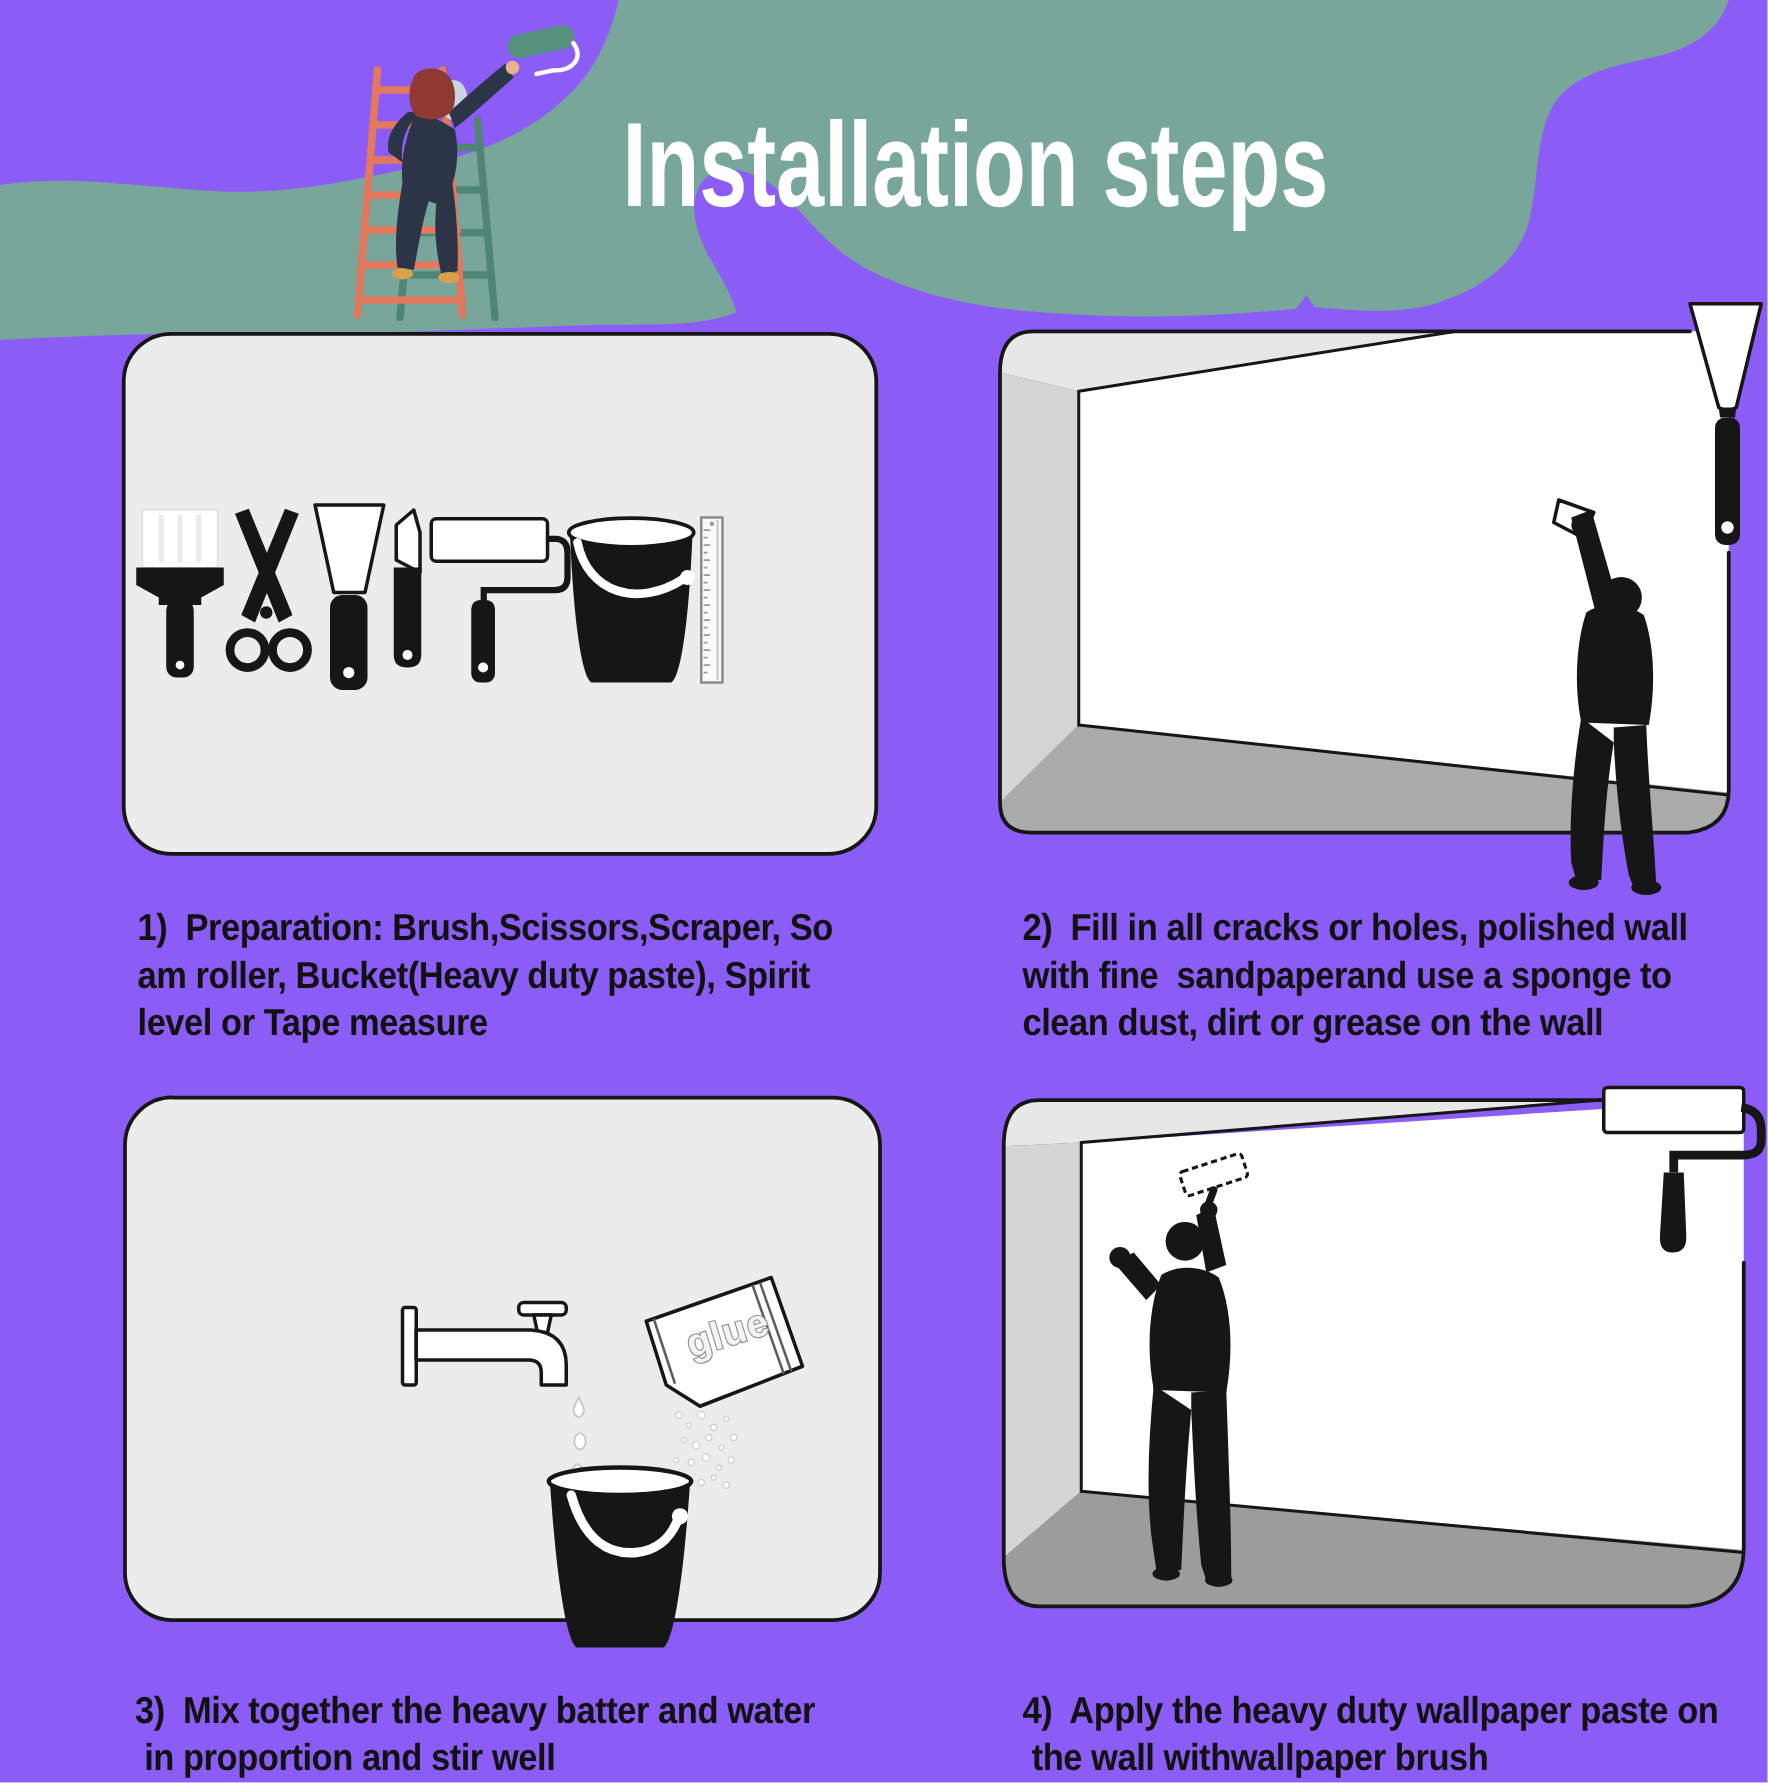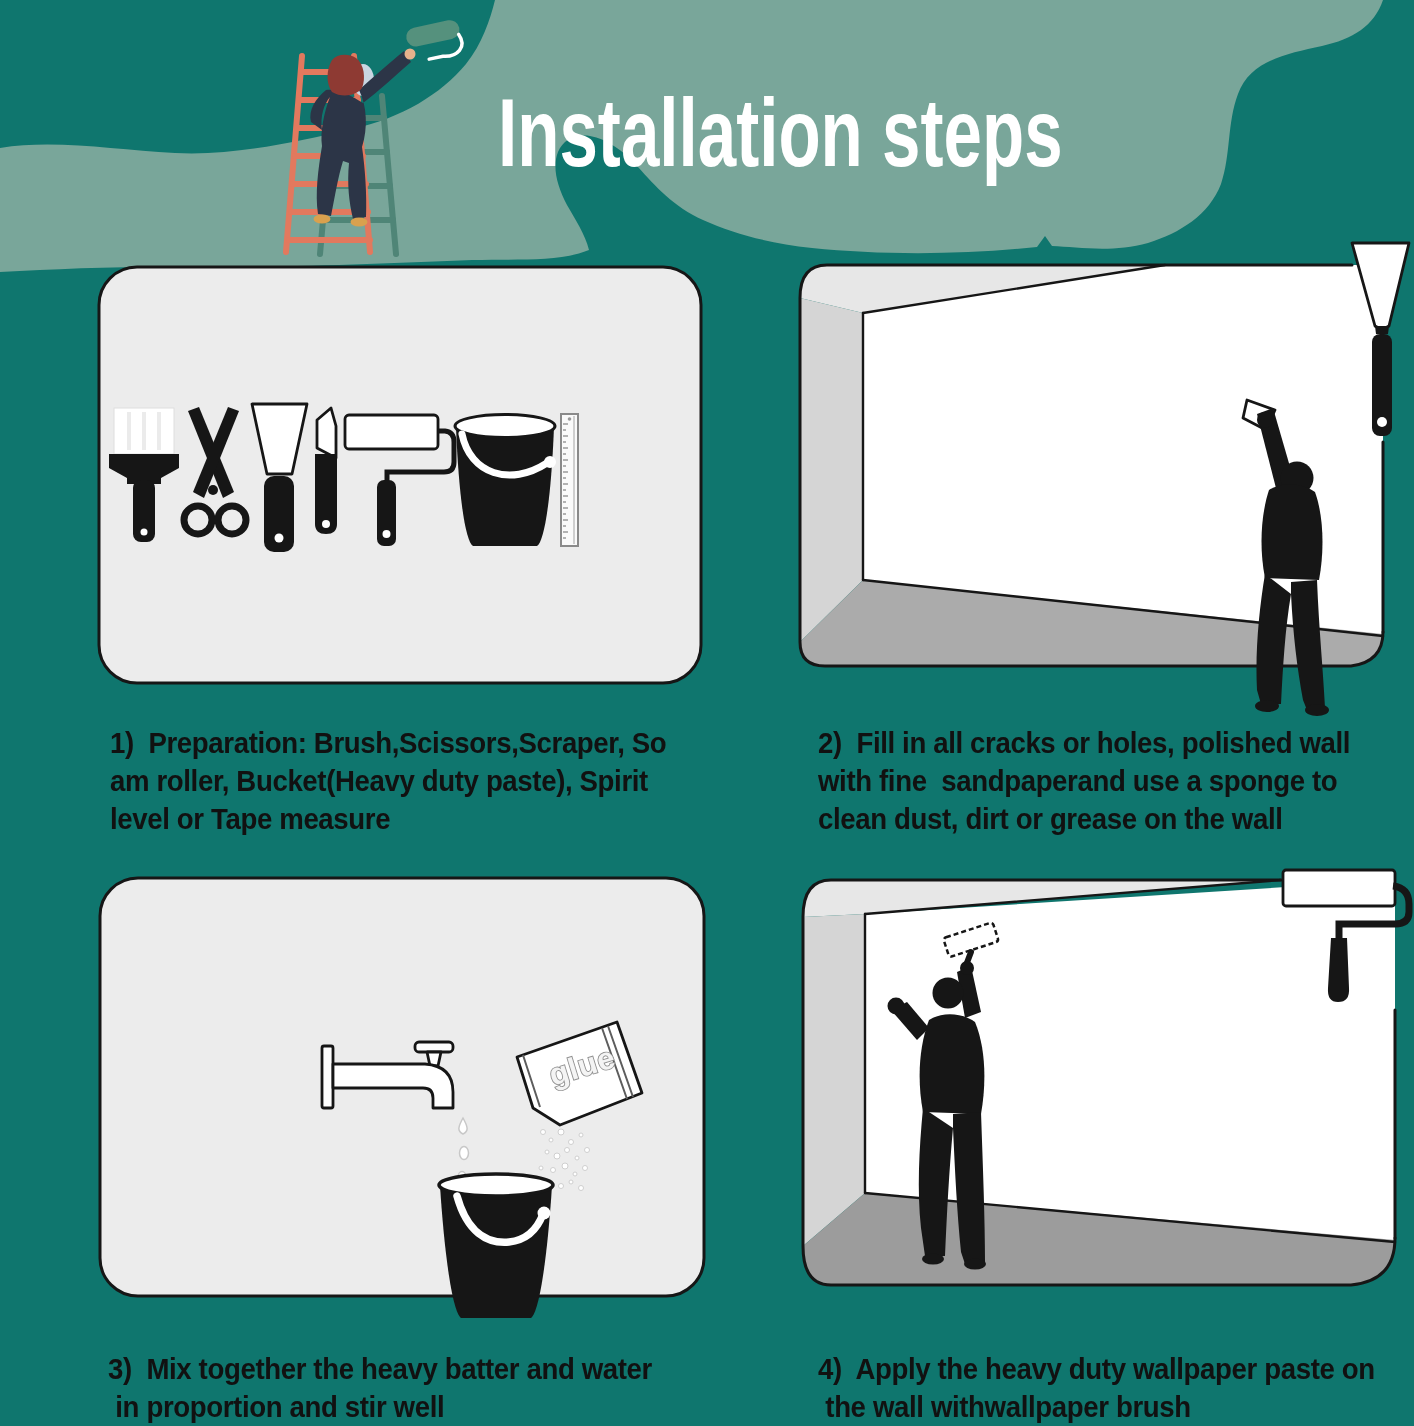--- a/index.html
+++ b/index.html
@@ -1,16 +1,16 @@
 <!DOCTYPE html>
 <html style="--teal: #79a69a; --ink: #161616; --panel-bg: #ececec; --ceiling: #e7e7e7; --wall-side: #d5d5d5; --floor: #ababab; --floor-dark: #9c9c9c; --ladder: #e2795e; --ladder-dark: #4f8577; --outfit: #2c3547; --hair: #8e3a33; --roller-green: #55917d; --skin: #e7b28c; --shoe: #d9a14e; --highlight-blue: #c9d6e2;"><head>
 <meta charset="utf-8">
 <style>
   html,body{margin:0;padding:0;background:#fff;}
-  #stage{position:relative;width:1414px;height:1426px;background:#0f766e;overflow:hidden;
+  #stage{position:relative;width:1414px;height:1426px;background:#8b5cf6;overflow:hidden;
          font-family:"Liberation Sans", sans-serif;}
   svg{display:block;}
   .abs{position:absolute;}
   .blob{fill:var(--teal);}
   .ink{fill:var(--ink);}
   .stroke-ink{fill:none;stroke:var(--ink);stroke-width:3;stroke-linecap:round;}
   .thin-ink{fill:none;stroke:var(--ink);stroke-width:2.4;stroke-linecap:round;}
   .panel-rect{fill:var(--panel-bg);stroke:var(--ink);stroke-width:3;}
   .white-ink{fill:#fff;stroke:var(--ink);stroke-width:2.8;stroke-linejoin:round;}
   .ceiling{fill:var(--ceiling);}

